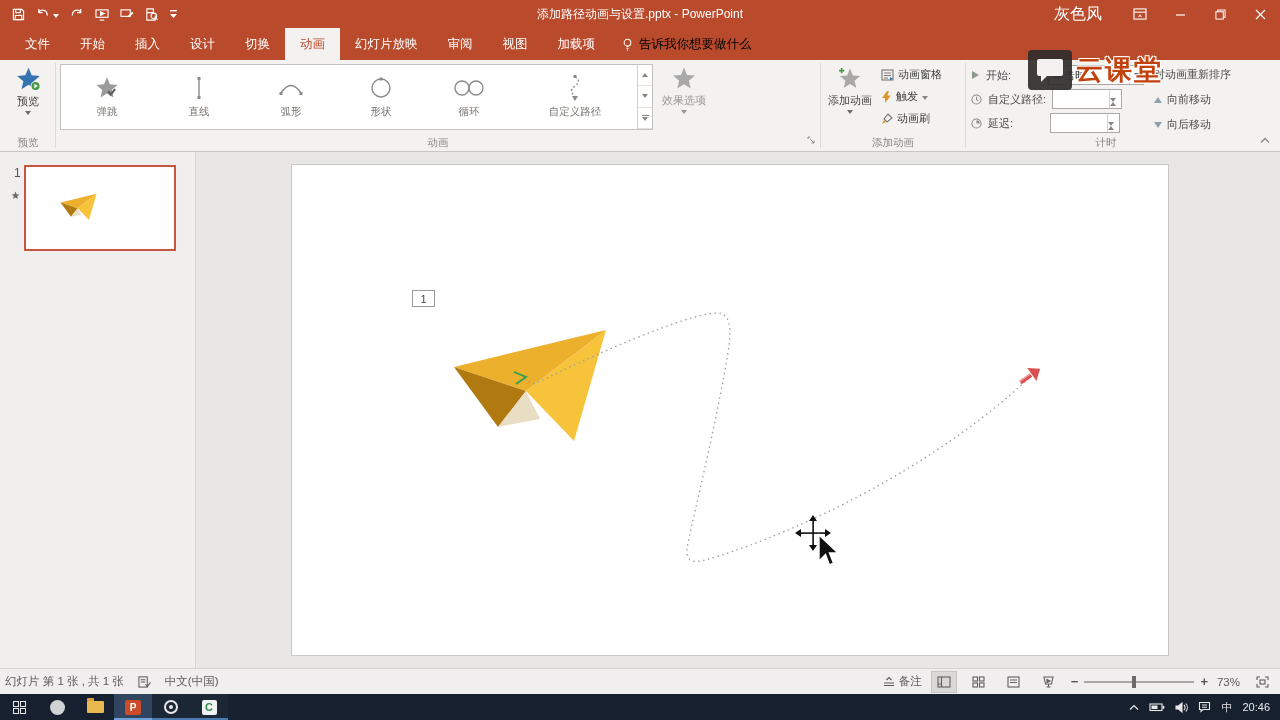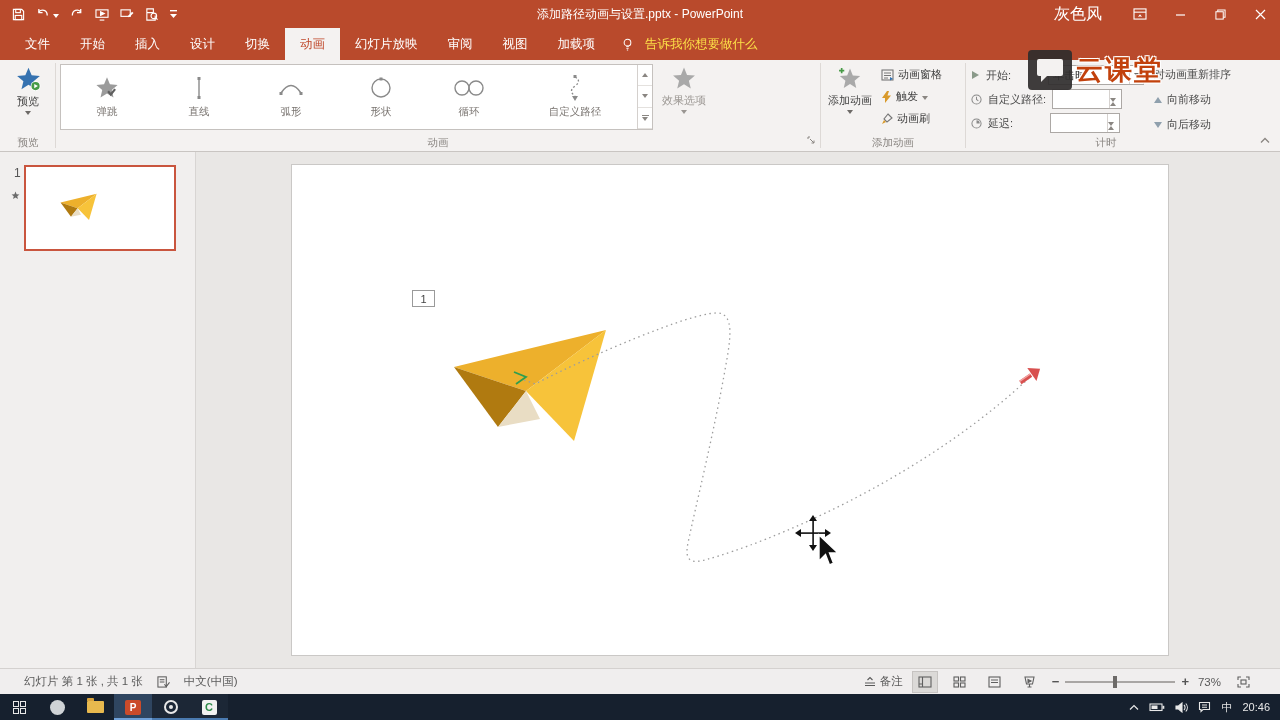--- a/index.html
+++ b/index.html
@@ -13,21 +13,21 @@
   .qat .qbtn { display:flex; align-items:center; color:#fff; cursor:pointer; }
   .win-title { position:absolute; left:0; right:0; text-align:center; font-size:12px; color:#ffffff; }
   .tb-right { margin-left:auto; display:flex; align-items:center; gap:0; z-index:2; }
   .account-name { font-size:16px; margin-right:18px; }
   .winbtn { width:40px; height:28px; display:flex; align-items:center; justify-content:center; color:#fff; cursor:pointer; }
 
   
   .tabrow { height:32px; background:#b94a2c; display:flex; align-items:stretch; padding-left:10px; }
   .tab { color:#fff; font-size:12.5px; padding:0 15px; display:flex; align-items:center; cursor:pointer; }
   .tab.active { background:#f4f2f1; color:#c0492c; }
-  .tellme { display:flex; align-items:center; gap:12px; color:#fde047; font-size:12.5px; padding:0 12px; cursor:pointer; }
+  .tellme { display:flex; align-items:center; gap:6px; color:#000000; font-size:12.5px; padding:0 12px; cursor:pointer; }
 
   
   .ribbon { position:relative; height:92px; background:#f4f2f1; border-bottom:1px solid #c9c5c2; display:flex; padding-left:2px; }
   .rgroup { position:relative; padding-bottom:15px; height:100%; }
   .glabel { position:absolute; bottom:1px; left:0; right:0; text-align:center; font-size:10.5px; color:#8a8682; }
   .vdiv { width:1px; background:#ddd9d6; margin:3px 1px; }
 
   .grp-preview { width:52px; display:flex; flex-direction:column; align-items:center; }
   .bigbtn { display:flex; flex-direction:column; align-items:center; justify-content:flex-start; padding-top:6px; cursor:pointer; width:100%; height:100%; }
   .bigbtn .blabel { font-size:11px; color:#444; margin-top:3px; line-height:13px; text-align:center; }
@@ -82,21 +82,21 @@
   .thumb-panel { width:196px; background:#f1efee; border-right:1px solid #d8d5d3; position:relative; }
   .thumb-num { position:absolute; left:14px; top:14px; font-size:12px; color:#555; }
   .thumb-star { position:absolute; left:11px; top:34px; }
   .thumb { position:absolute; left:24px; top:13px; width:152px; height:86px; background:#fff; border:2px solid #c9553e; cursor:pointer; }
   .canvas { position:relative; flex:1; background:#e9e7e5; }
   .slide { position:absolute; left:96px; top:13px; width:876px; height:490px; background:#fff; box-shadow:0 0 0 1px #cac8c6; }
   .anim-badge { position:absolute; left:120px; top:125px; width:23px; height:17px; background:#fff; border:1px solid #9a9a9a; font-size:11px; color:#444; display:flex; align-items:center; justify-content:center; cursor:pointer; }
   .abs { position:absolute; }
 
   
-  .statusbar { height:26px; background:#f0eeee; border-top:1px solid #d4d1cf; display:flex; align-items:center; font-size:11.5px; color:#5a5a5a; padding:0 24px; }
+  .statusbar { height:26px; background:#f0eeee; border-top:1px solid #d4d1cf; display:flex; align-items:center; font-size:11.5px; color:#5a5a5a; padding:0 5px; }
   .sb-left { display:flex; align-items:center; gap:14px; }
   .sb-right { margin-left:auto; display:flex; align-items:center; gap:9px; }
   .sb-item { display:flex; align-items:center; gap:4px; cursor:pointer; }
   .viewbtn { width:26px; height:22px; display:flex; align-items:center; justify-content:center; cursor:pointer; }
   .viewbtn.sel { background:#dbd9d7; border:1px solid #c6c3c1; }
   .zoomwrap { display:flex; align-items:center; gap:6px; }
   .zoomtrack { position:relative; width:110px; height:2px; background:#a9a6a4; }
   .zoomhandle { position:absolute; left:48px; top:-5px; width:4px; height:12px; background:#6d6a68; cursor:pointer; }
   .zoomsign { font-size:13px; color:#555; cursor:pointer; font-weight:bold; }
 

